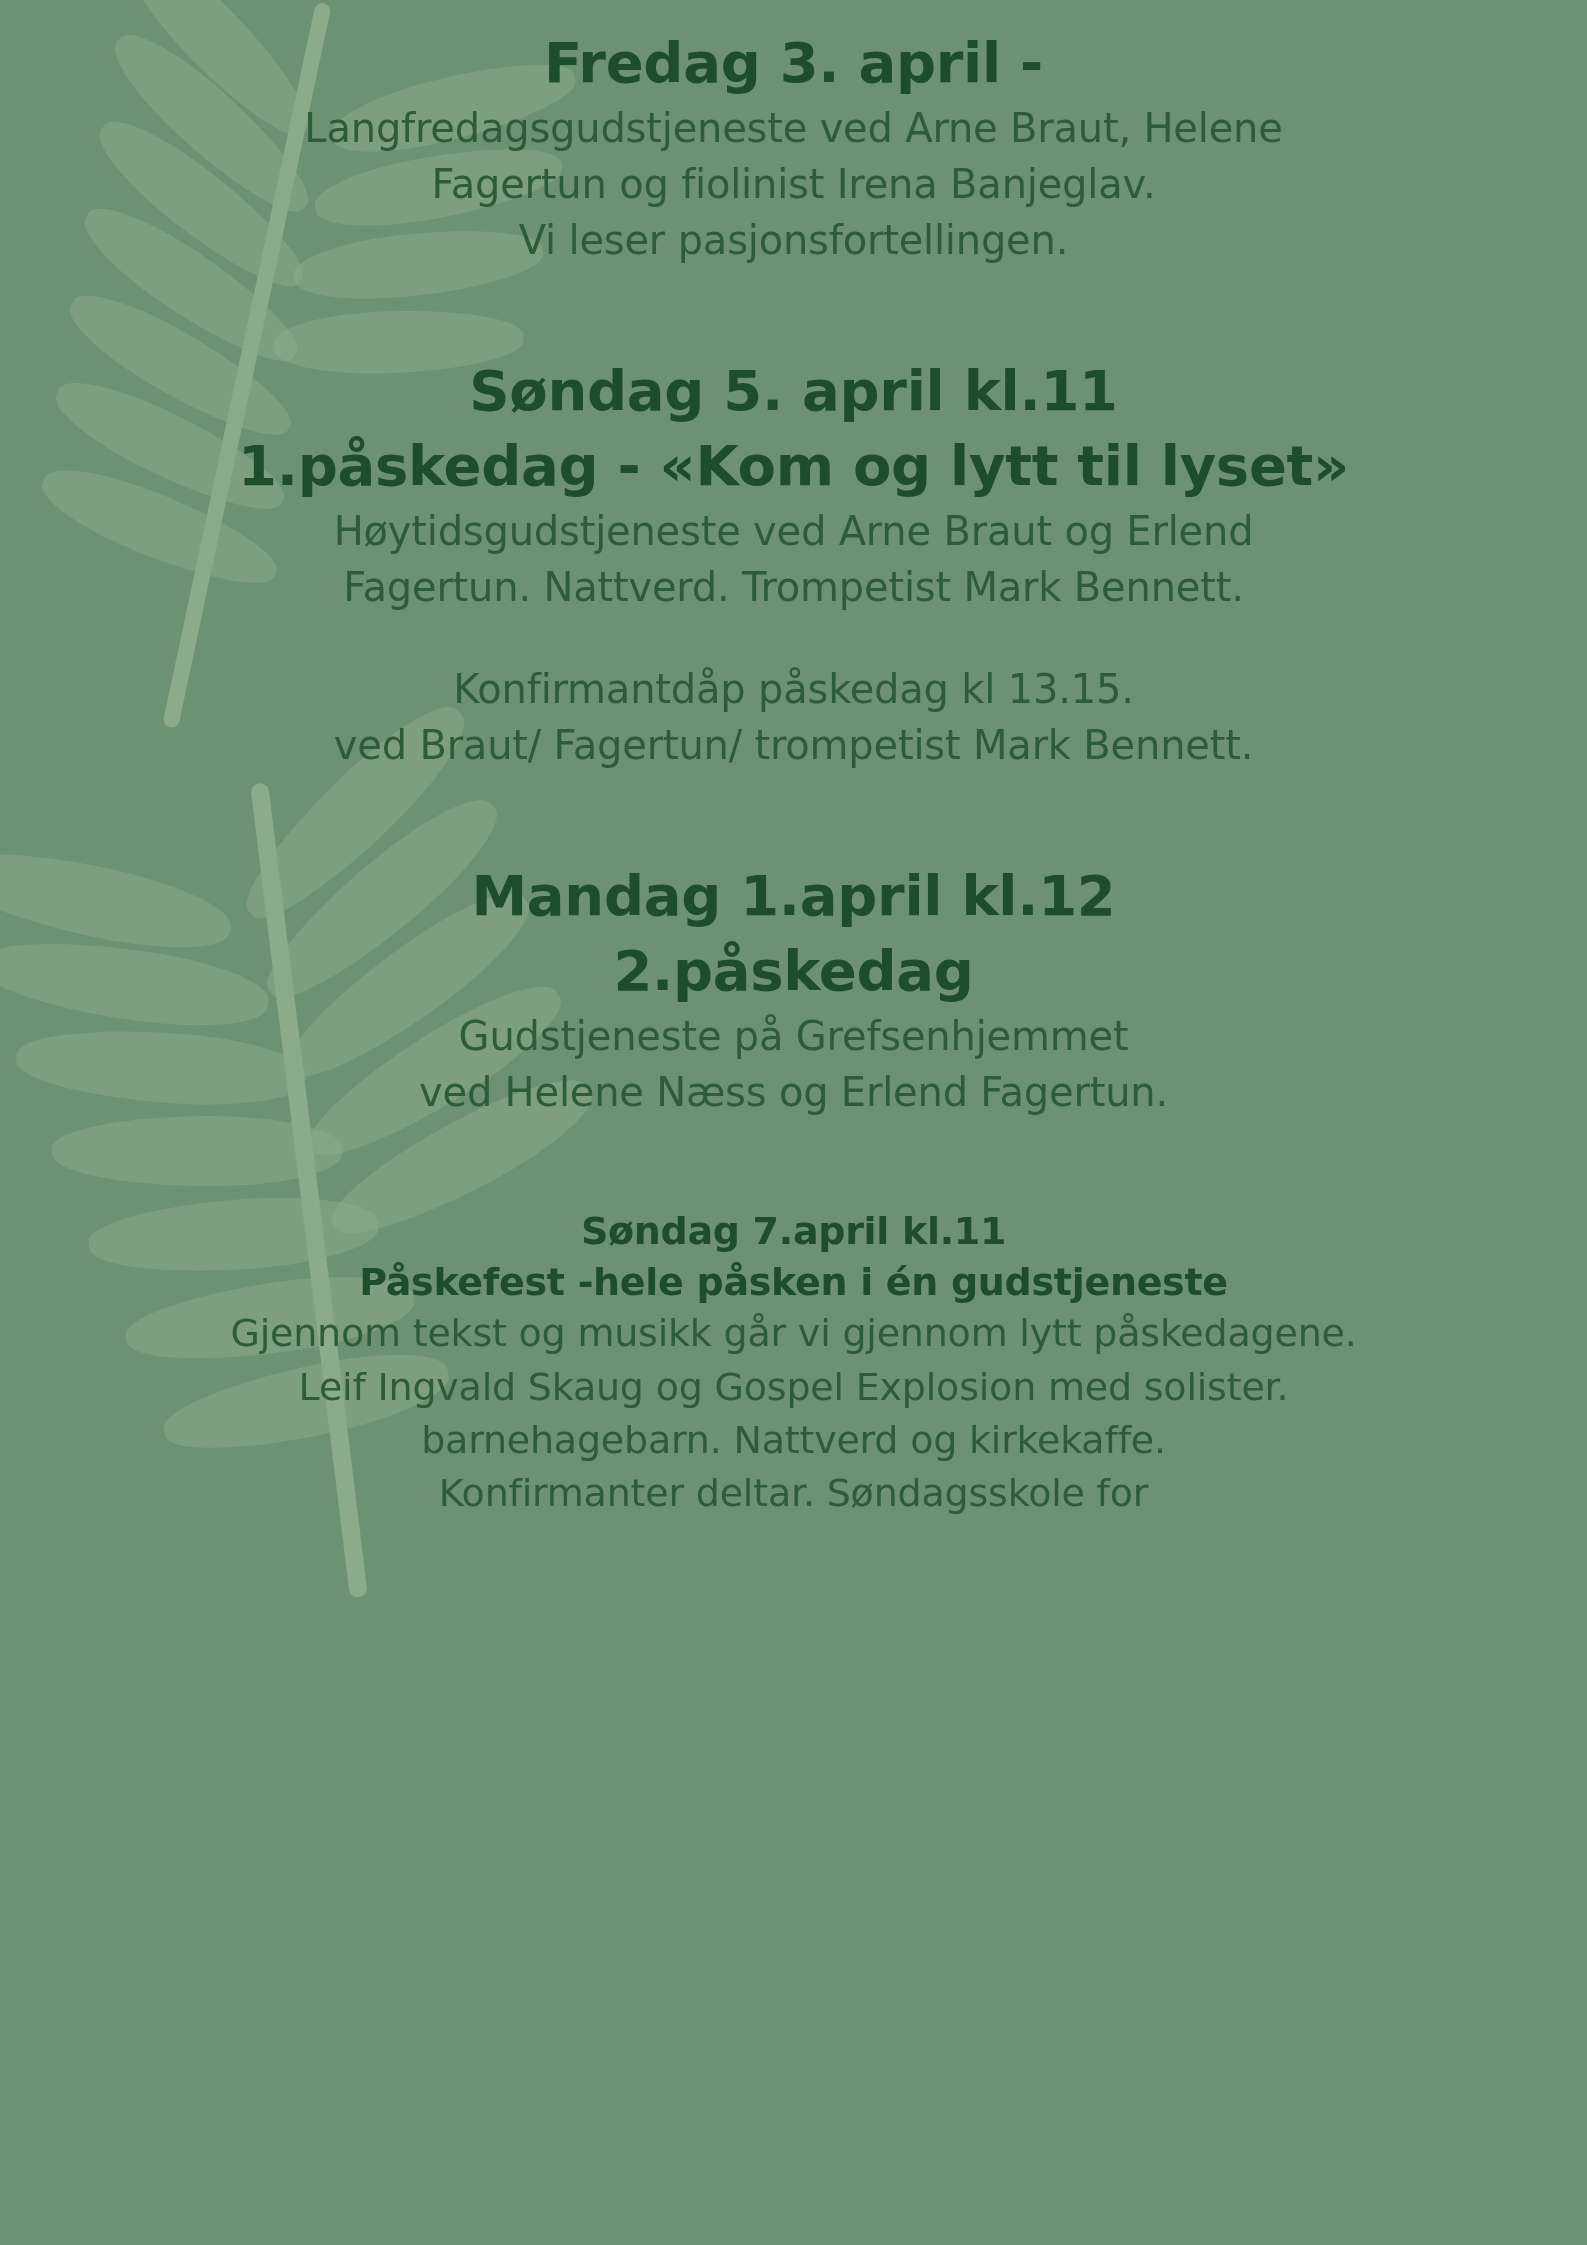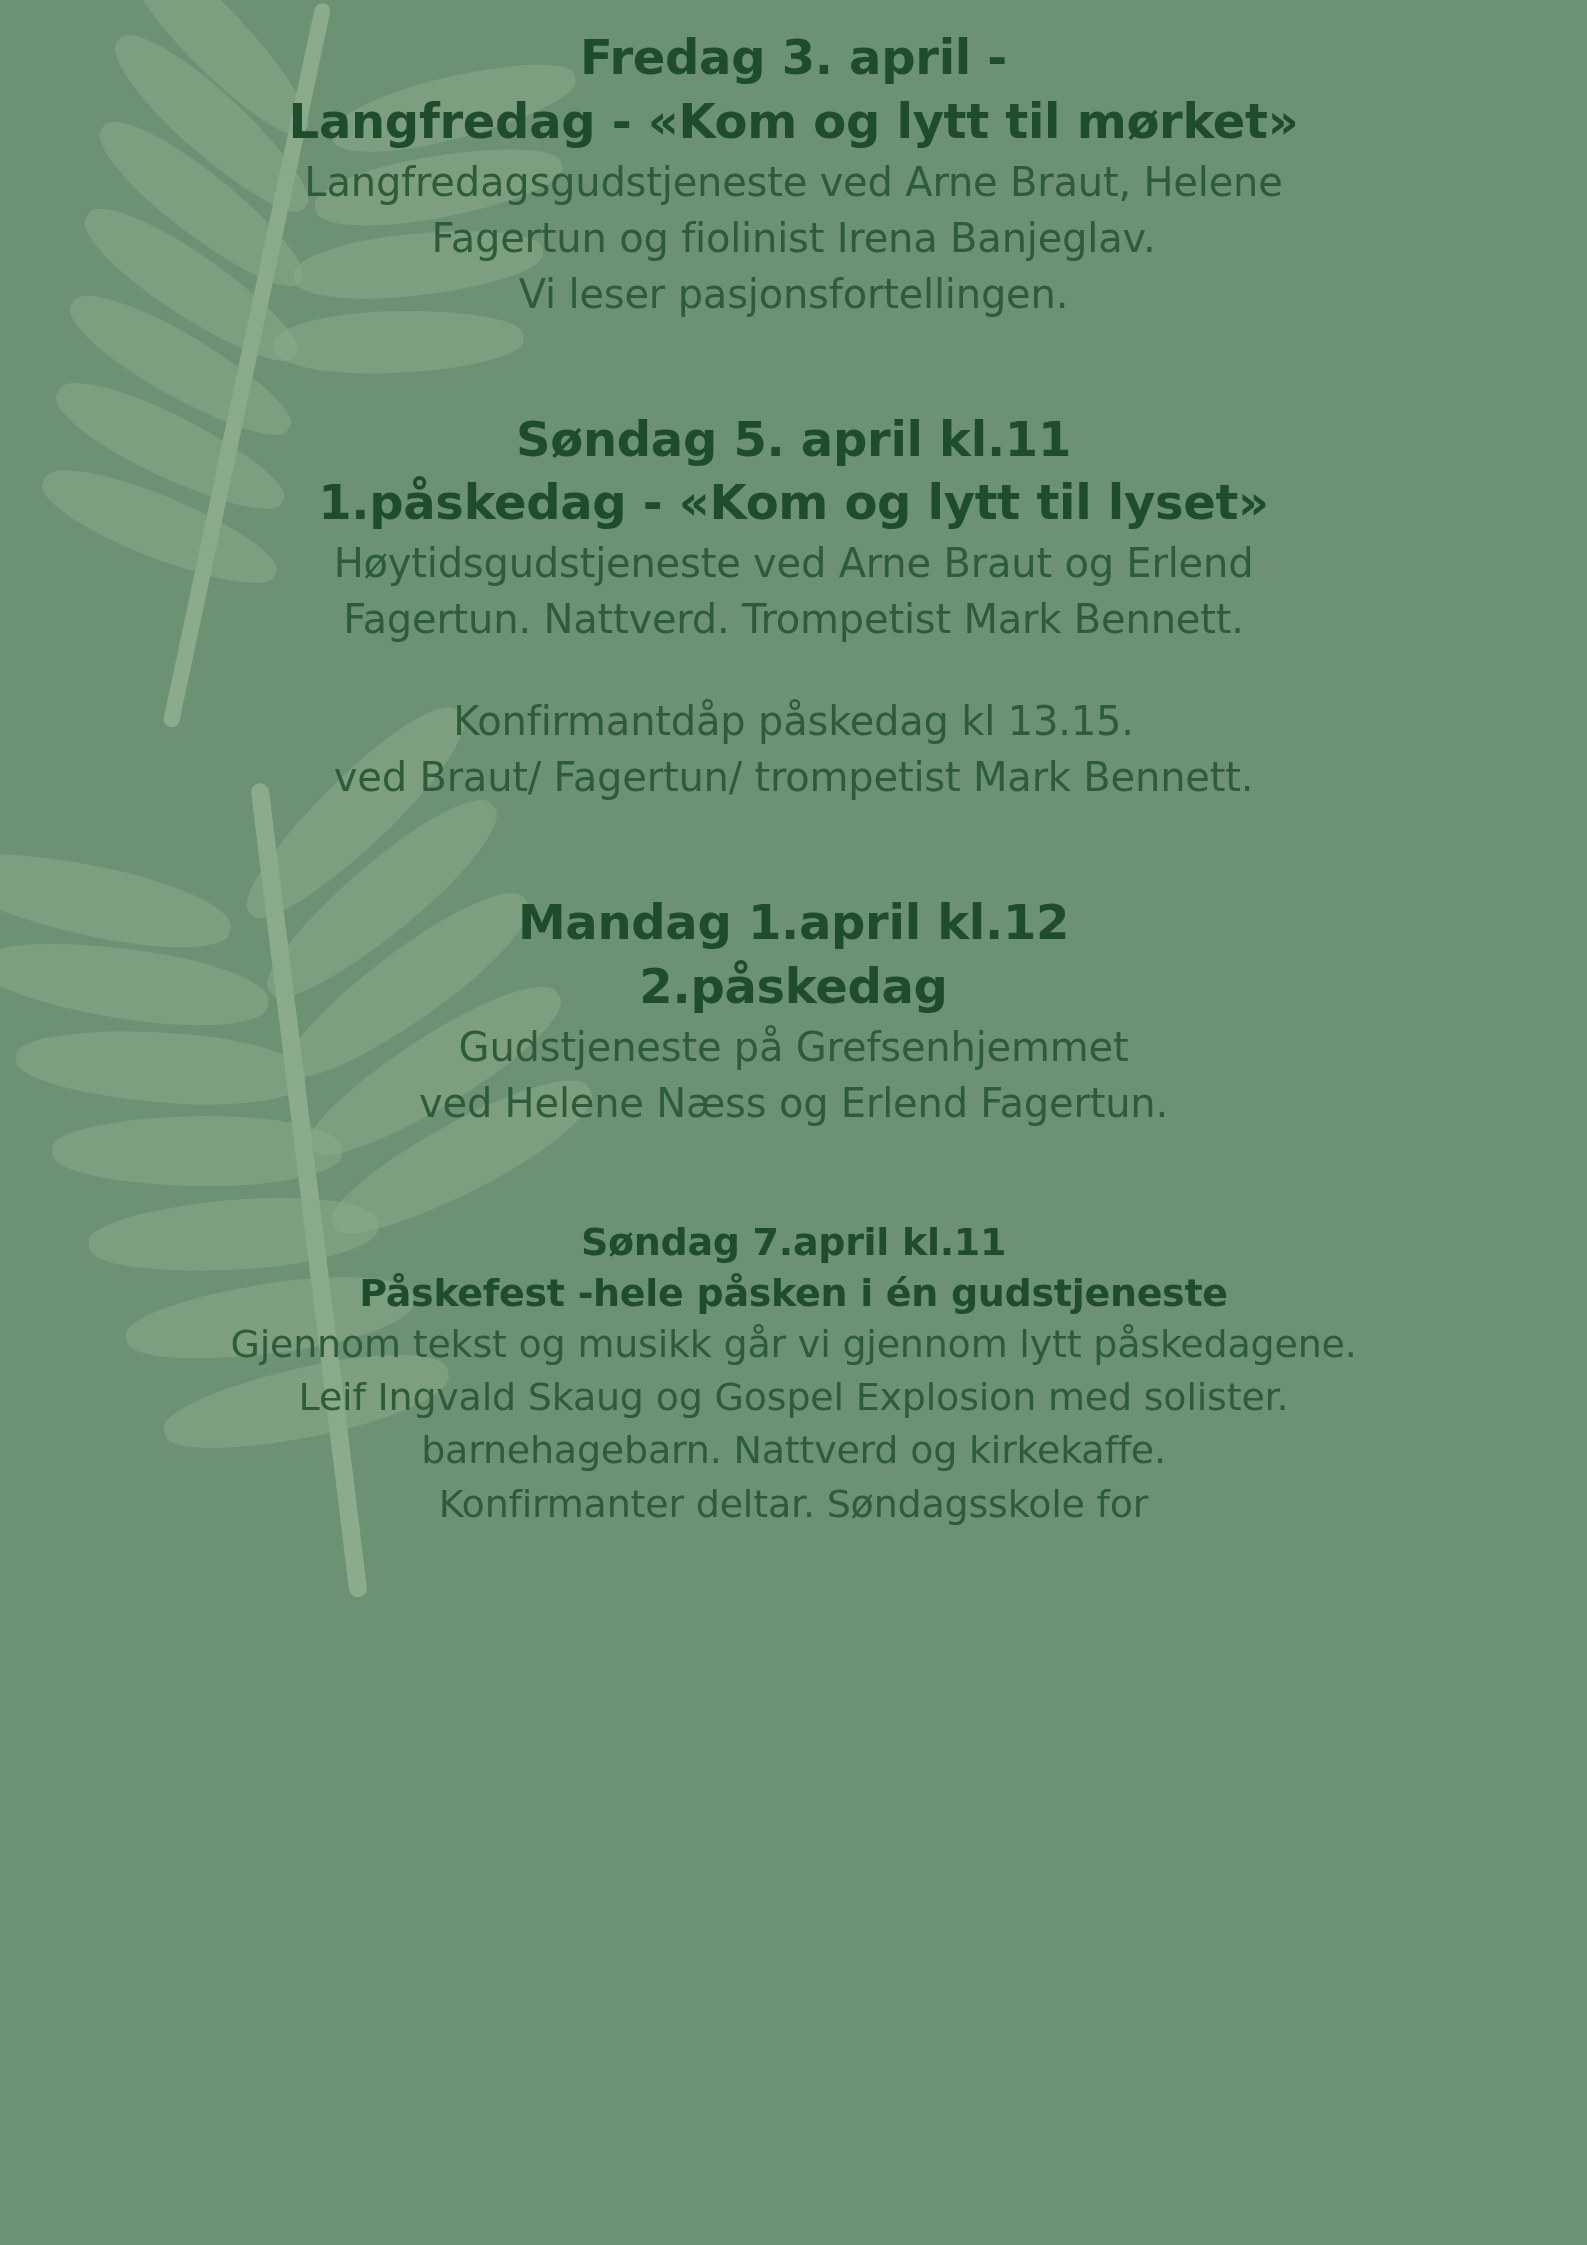--- a/index.html
+++ b/index.html
@@ -89,21 +89,21 @@
 
   .block {
     margin-bottom: 0;
   }
   .spacer-lg { height: 86px; }
   .spacer-md { height: 46px; }
 
   .heading {
     color: #1e4d2b;
     font-weight: bold;
-    font-size: 48px;
+    font-size: 56px;
     line-height: 1.33;
     letter-spacing: -0.3px;
   }
   .heading.big {
     font-size: 38px;
   }
   .body {
     color: #2d5c38;
     font-size: 40px;
     line-height: 1.40;
@@ -148,21 +148,20 @@
     <div class="blade leaf" style="left:315px; top:310px; transform:rotate(-18deg);"></div>
     <div class="blade leaf" style="left:320px; top:400px; transform:rotate(-14deg);"></div>
   </div>
 </div>
 
 <div class="content">
 
   <div class="block">
     <div class="heading">
       <span class="line">Fredag 3. april -</span>
-      <span class="line">Langfredag - «Kom og lytt til mørket»</span>
     </div>
     <div class="body">
       <span class="line">Langfredagsgudstjeneste ved Arne Braut, Helene</span>
       <span class="line">Fagertun og fiolinist Irena Banjeglav.</span>
       <span class="line">Vi leser pasjonsfortellingen.</span>
     </div>
   </div>
 
   <div class="spacer-lg"></div>
 

